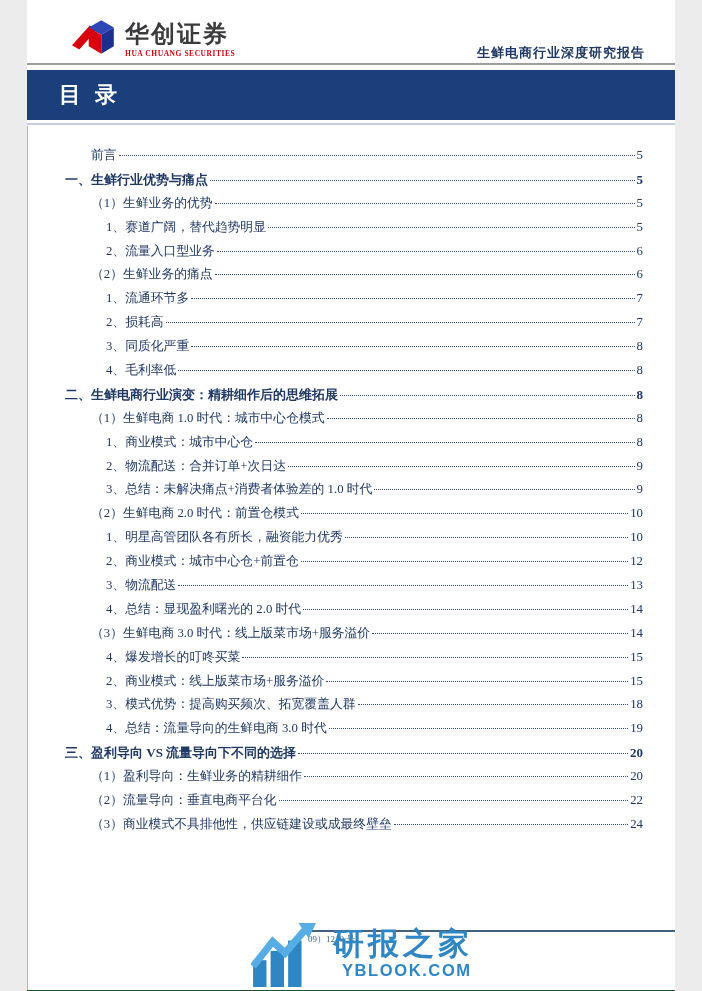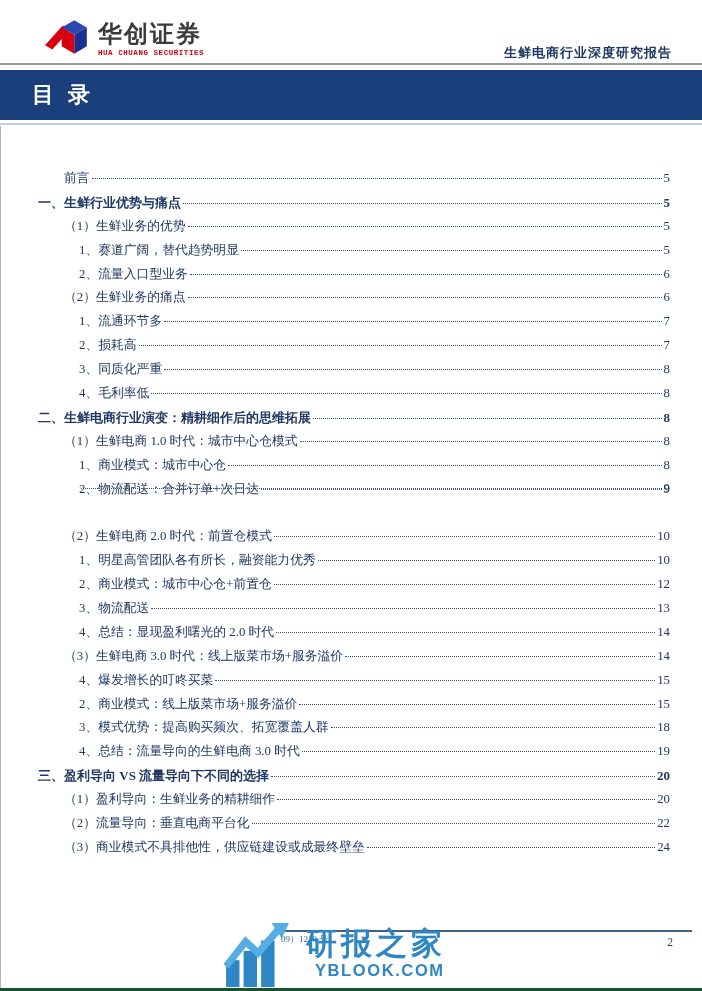--- a/index.html
+++ b/index.html
@@ -1,34 +1,34 @@
 <!DOCTYPE html>
 <html style="--navy: #1b3f7a; --navy_text: #1f3864; --red: #d7000f; --cube_blue: #2f47b5; --cube_blue_dark: #1c2f8e; --wm_blue: #2e86c4; --wm_arrow: #56ade4;"><head>
 <meta charset="utf-8">
 <style>
   * { margin:0; padding:0; box-sizing:border-box; }
   html,body { background:#ececec; }
   body { font-family:"Liberation Serif","DejaVu Serif",serif; }
 
   .page {
-    position:relative; width:702px; height:991px; margin:0 auto;
+    position:relative; width:648px; height:991px; margin:0 auto;
     background:#ffffff; overflow:hidden;
-    border-bottom:3px solid #14532d;
+    border-bottom:1px solid #14532d;
   }
   .edge-left { position:absolute; left:0; top:126px; bottom:0; width:1px; background:#b7b2b0; }
 
   
   .header { position:absolute; top:17px; left:45px; display:flex; align-items:flex-start; gap:7px; }
   .brand-text { display:flex; flex-direction:column; padding-top:3px; }
   .brand-cn {
     font-family:"Liberation Sans","DejaVu Sans",sans-serif; font-weight:bold;
     font-size:24px; color:#3b3b3d; letter-spacing:2px; line-height:1.15;
   }
   .brand-en {
-    font-family:Liberation Mono, monospace; font-weight:bold;
+    font-family:Liberation Serif, serif; font-weight:bold;
     font-size:7.5px; color:var(--red); letter-spacing:0.55px; margin-top:1px;
   }
   .report-title {
     position:absolute; top:44px; right:30px;
     font-size:13px; font-weight:bold; color:var(--navy_text);
     letter-spacing:1px;
   }
   .header-rule { position:absolute; top:63px; left:0; width:702px; height:2px; background:#9c9c9c; }
 
   
@@ -42,21 +42,21 @@
 
   
   .toc { position:absolute; top:147px; left:38px; right:32px; }
   .toc-entry {
     display:flex; align-items:baseline; height:23.9px;
     color:var(--navy_text); font-size:12.8px; cursor:pointer;
   }
   .toc-entry.lvl1 { padding-left:26px; }
   .toc-entry.lvl2 { padding-left:41px;justify-content:space-between; }
   .toc-entry.bold { font-weight:bold; font-size:13px; }
-  .toc-label { white-space:nowrap;margin-top:23px; }
+  .toc-label { white-space:nowrap; }
   .leader { flex:1; border-bottom:1.6px dotted #31507f; margin:0 2px; transform:translateY(-3px); min-width:10px; }
   .toc-page { white-space:nowrap; }
 
   
   .footer-rule { position:absolute; left:280px; top:930px; width:412px; height:2px; background:#44607c; }
   .license { position:absolute; left:281px; top:933px; font-size:9px; color:#3d6286; white-space:nowrap; }
   .pagenum { position:absolute; left:655px; top:936px; width:30px; text-align:center; font-size:11.5px; color:#2c4a6e; }
 
   .watermark { position:absolute; left:224px; top:920px; display:flex; align-items:flex-start; gap:16px; }
   .wm-icon { display:block; }
@@ -172,20 +172,21 @@
       <span class="toc-page">8</span>
     </div>
 
     <div class="toc-entry lvl2">
       <span class="toc-label">2、物流配送：合并订单+次日达</span>
       <span class="leader"></span>
       <span class="toc-page">9</span>
     </div>
 
     <div class="toc-entry lvl2">
+      <span class="toc-label">3、总结：未解决痛点+消费者体验差的 1.0 时代</span>
       <span class="leader"></span>
       <span class="toc-page">9</span>
     </div>
 
     <div class="toc-entry lvl1">
       <span class="toc-label">（2）生鲜电商 2.0 时代：前置仓模式</span>
       <span class="leader"></span>
       <span class="toc-page">10</span>
     </div>
 

